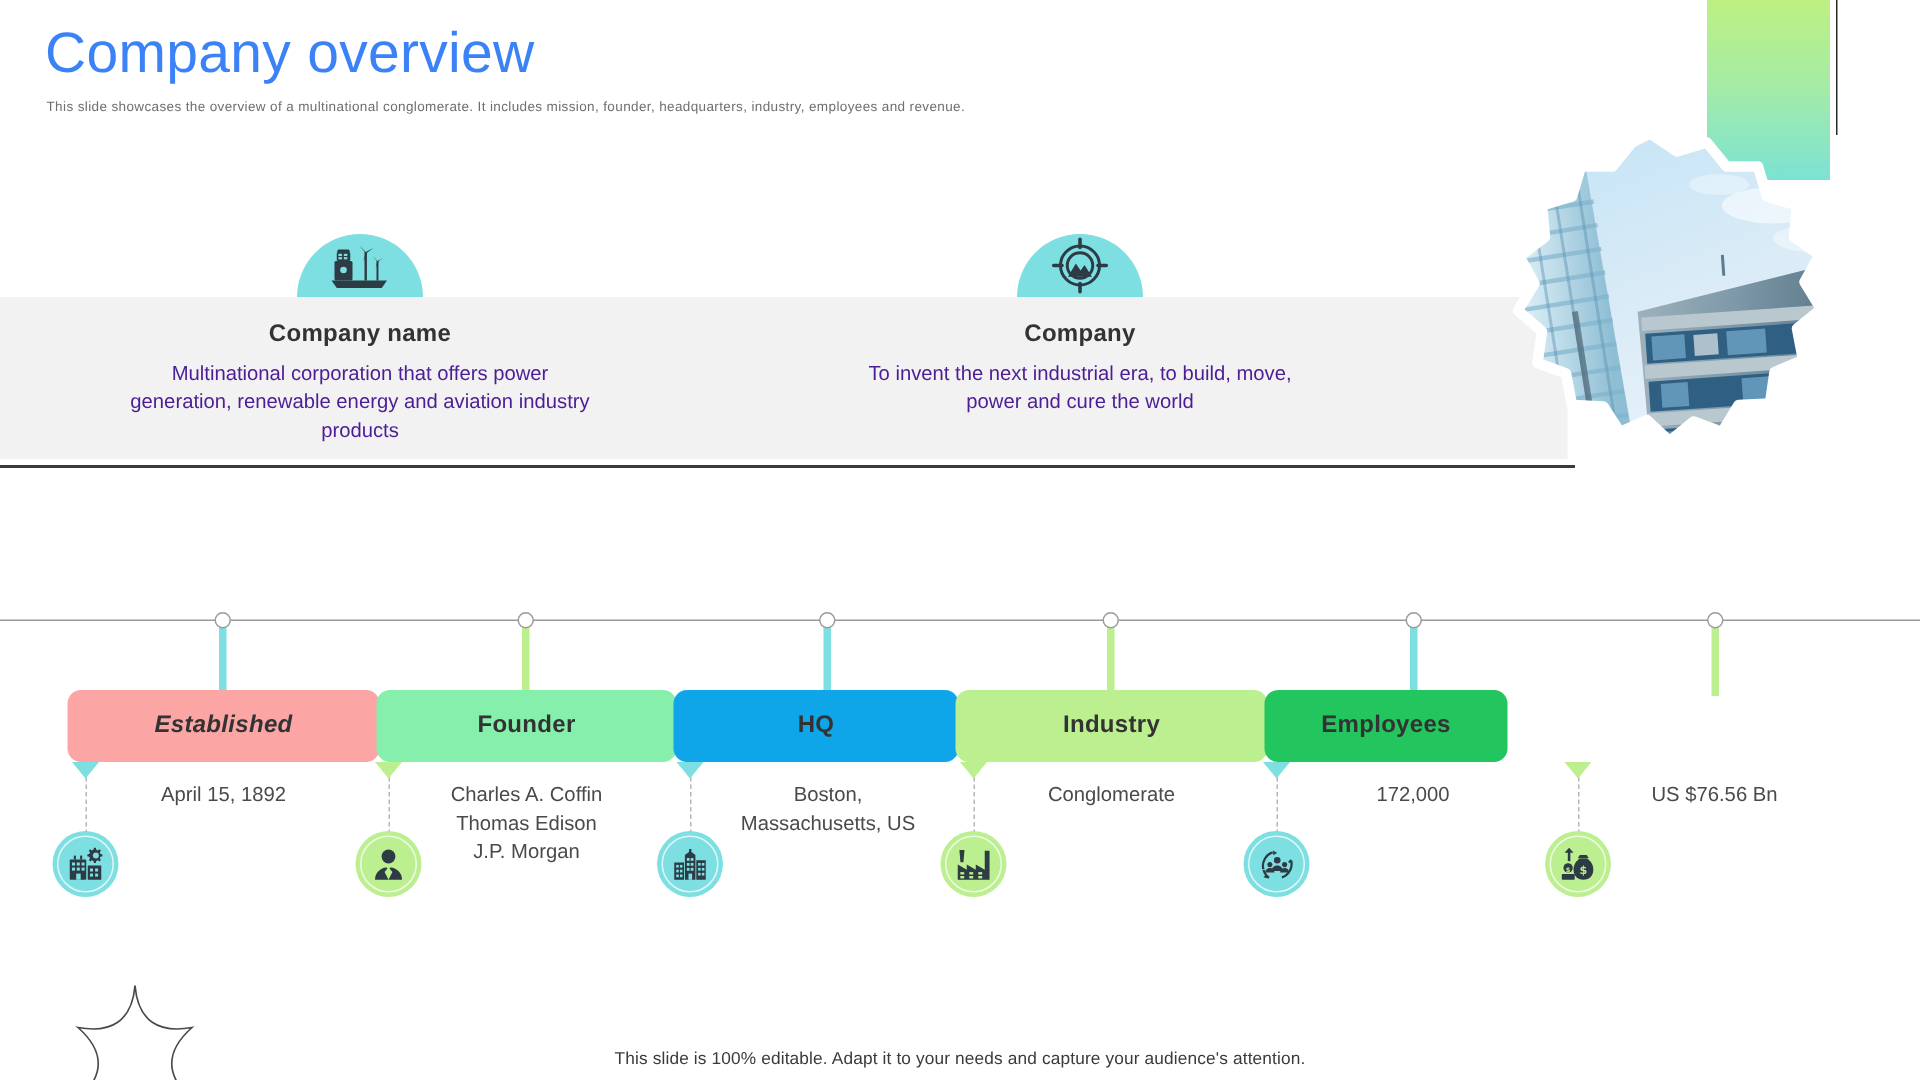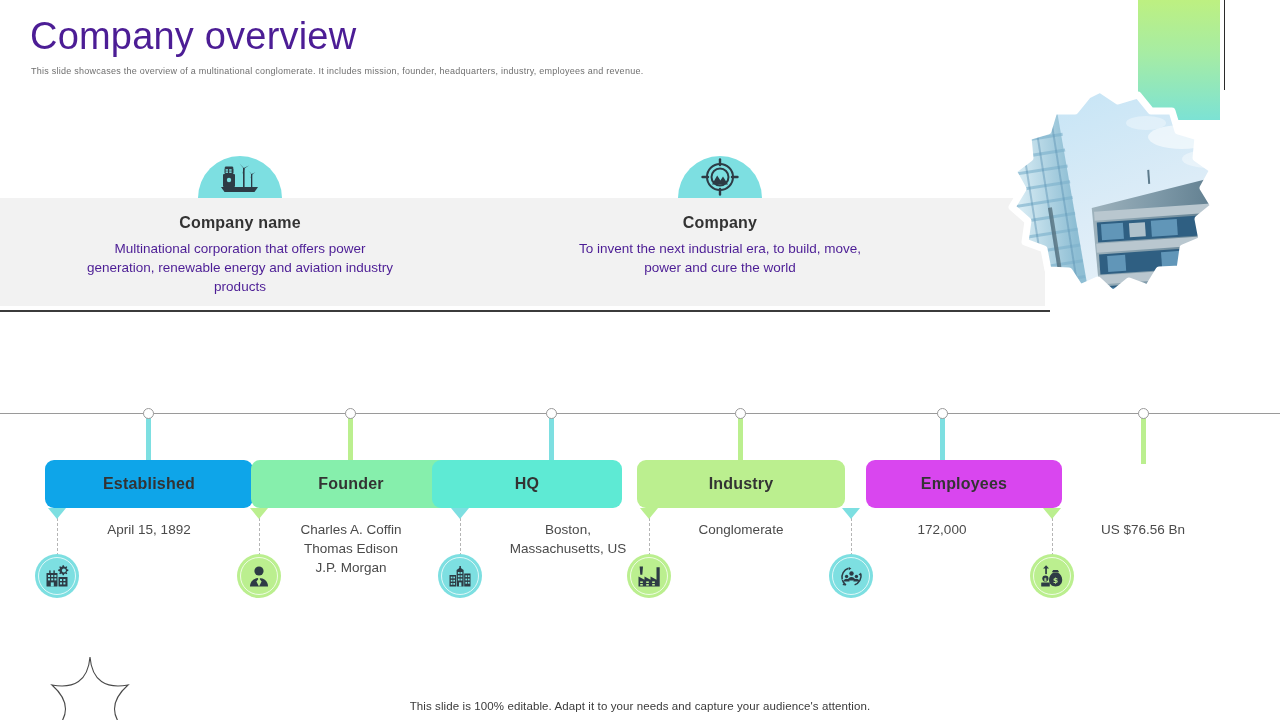--- a/index.html
+++ b/index.html
@@ -18,21 +18,21 @@
     z-index:2;
   }
   .deco-vline{
     position:absolute;left:1224px;top:0;width:1px;height:90px;
     background:#2b2b2b;z-index:3;
   }
 
   
   .page-title{
     position:absolute;left:30px;top:16px;
-    font-size:38px;font-weight:400;color:#4c1d95;letter-spacing:.2px;
+    font-size:38px;font-weight:400;color:#3b82f6;letter-spacing:.2px;
     line-height:1.1;
     text-align:right;
   }
   .page-subtitle{
     position:absolute;left:31px;top:66px;width:760px;
     font-size:9px;color:#6f6f6f;letter-spacing:.25px;line-height:1.2;
   }
 
   
   .band{
@@ -323,54 +323,54 @@
 <div class="tl-node" style="left:1138px;"></div>
 
 <div class="tl-stem" style="left:146px;background:#7ddfe1;"></div>
 <div class="tl-stem" style="left:348px;background:#bbef8f;"></div>
 <div class="tl-stem" style="left:549px;background:#7ddfe1;"></div>
 <div class="tl-stem" style="left:738px;background:#bbef8f;"></div>
 <div class="tl-stem" style="left:940px;background:#7ddfe1;"></div>
 <div class="tl-stem" style="left:1141px;background:#bbef8f;"></div>
 
 <div class="bars">
-  <div class="bar" style="left:45px;width:208px;background:#0ea5e9;">
+  <div class="bar" style="left:45px;width:208px;background:#fca5a5;font-style:italic;">
     <span>Established</span>
   </div>
   <div class="bar" style="left:251px;width:200px;background:#86efac;">
     <span>Founder</span>
   </div>
-  <div class="bar" style="left:432px;width:190px;background:#5eead4;">
+  <div class="bar" style="left:449px;width:190px;background:#0ea5e9;">
     <span>HQ</span>
   </div>
   <div class="bar" style="left:637px;width:208px;background:#bbef8f;">
     <span>Industry</span>
   </div>
-  <div class="bar" style="left:866px;width:196px;background:#d946ef;">
+  <div class="bar" style="left:843px;width:162px;background:#22c55e;">
     <span>Employees</span>
   </div>
 
   <div class="bar-arrow" style="left:48px;border-top-color:#7ddfe1;"></div>
   <div class="bar-arrow" style="left:250px;border-top-color:#bbef8f;"></div>
   <div class="bar-arrow" style="left:451px;border-top-color:#7ddfe1;"></div>
   <div class="bar-arrow" style="left:640px;border-top-color:#bbef8f;"></div>
   <div class="bar-arrow" style="left:842px;border-top-color:#7ddfe1;"></div>
   <div class="bar-arrow" style="left:1043px;border-top-color:#bbef8f;"></div>
 </div>
 
 <div class="dashline" style="left:57px;top:508px;height:48px;"></div>
 <div class="dashline" style="left:259px;top:508px;height:48px;"></div>
 <div class="dashline" style="left:460px;top:508px;height:48px;"></div>
 <div class="dashline" style="left:649px;top:508px;height:48px;"></div>
 <div class="dashline" style="left:851px;top:508px;height:48px;"></div>
 <div class="dashline" style="left:1052px;top:508px;height:48px;"></div>
 
 <div class="val" style="left:49px;top:520px;width:200px;">April 15, 1892</div>
 <div class="val" style="left:251px;top:520px;width:200px;">Charles A. Coffin<br>Thomas Edison<br>J.P. Morgan</div>
-<div class="val" style="left:468px;top:520px;width:200px;">Boston,<br>Massachusetts, US</div>
+<div class="val" style="left:452px;top:520px;width:200px;">Boston,<br>Massachusetts, US</div>
 <div class="val" style="left:641px;top:520px;width:200px;">Conglomerate</div>
 <div class="val" style="left:842px;top:520px;width:200px;">172,000</div>
 <div class="val" style="left:1043px;top:520px;width:200px;">US $76.56 Bn</div>
 
 <div class="circ" style="left:35px;top:554px;background:#7ddfe1;">
   <span class="ring"></span>
   <svg width="24" height="24" viewBox="0 0 24 24" aria-hidden="true">
     <g fill="#2d3b45">
       <rect x="1.5" y="9" width="11" height="13.5" rx="0.6"></rect>
       <rect x="3" y="11" width="2" height="2" fill="#7ddfe1"></rect>

